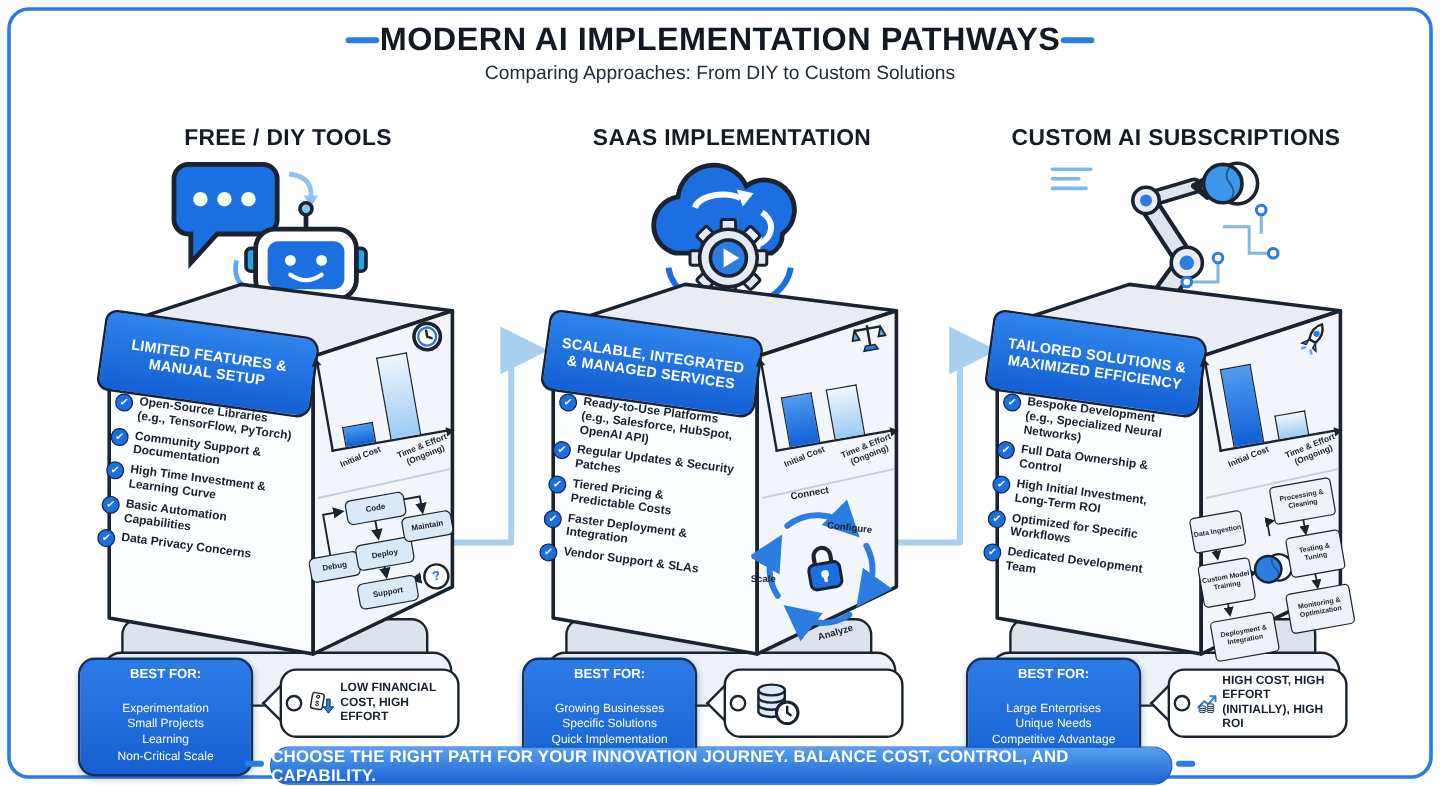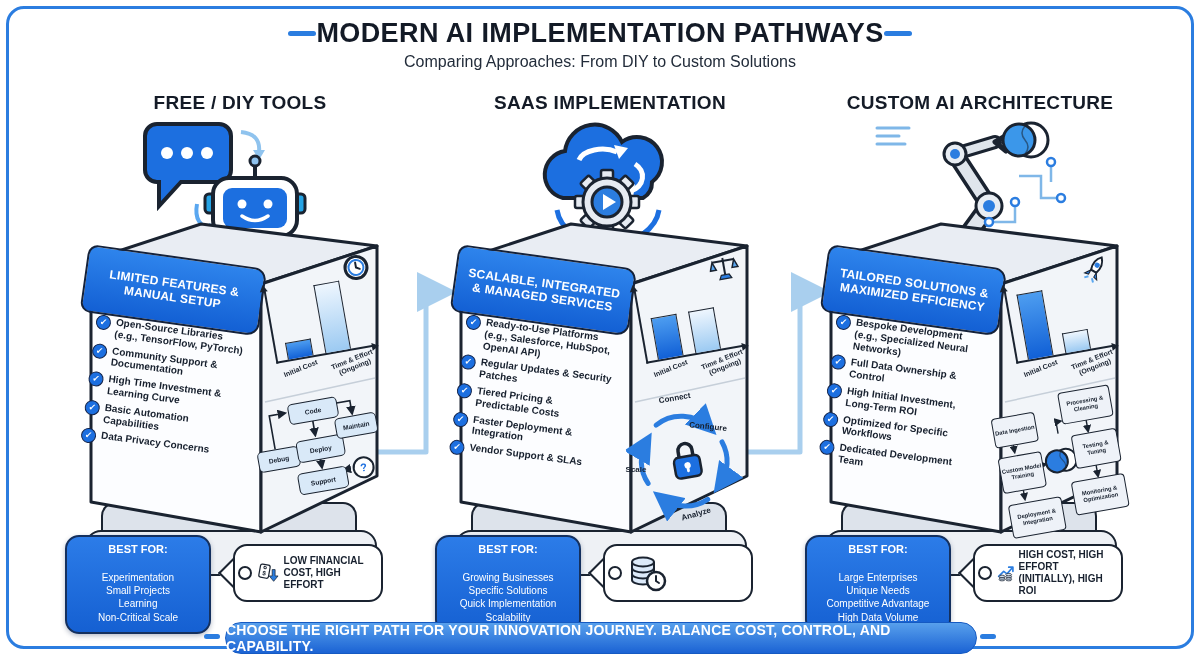--- a/index.html
+++ b/index.html
@@ -7,21 +7,21 @@
        font-family:"Liberation Sans",sans-serif;color:#17202e;}
   .frame{position:absolute;inset:6px;border:3px solid #2b7de0;border-radius:18px;pointer-events:none;}
 
   
   .title-row{position:absolute;top:18px;left:0;right:0;display:flex;align-items:center;justify-content:center;gap:0;}
   .title{font-size:27px;font-weight:800;letter-spacing:.4px;color:#131a26;}
   .dash{width:28px;height:5px;background:#2b7de0;border-radius:3px;}
   .subtitle{position:absolute;top:53px;left:0;width:100%;text-align:center;font-size:16px;color:#222c3a;}
 
   
-  .column{position:absolute;top:4px;width:370px;height:493px;}
+  .column{position:absolute;top:17px;width:370px;height:493px;}
   #col-free{left:55px;} #col-saas{left:425px;} #col-custom{left:795px;}
   .col-heading{position:absolute;top:88px;left:0;width:100%;text-align:center;font-size:19px;font-weight:800;letter-spacing:.3px;color:#141b27;}
   .top-icon{position:absolute;}
   #col-free .top-icon{left:84px;top:116px;}
   #col-saas .top-icon{left:92px;top:110px;}
   #col-custom .top-icon{left:72px;top:106px;}
 
   
   .pedestal1{position:absolute;left:46px;top:498px;width:252px;height:44px;background:#dde3eb;border:2.5px solid #1a2330;border-radius:14px;}
   .pedestal2{position:absolute;left:30px;top:526px;width:288px;height:42px;background:#eef1f5;border:2.5px solid #1a2330;border-radius:16px;}
@@ -354,21 +354,21 @@
           <ellipse cx="16" cy="8" rx="11" ry="4.5"></ellipse>
         </g>
         <circle cx="29" cy="27" r="9" fill="#fff" stroke="#1a2330" stroke-width="2.5"></circle>
         <path d="M29 22 v5 l3 2" stroke="#1a2330" stroke-width="2" fill="none" stroke-linecap="round"></path>
       </svg>
     </div>
   </div>
 </div>
 
 <div class="column" id="col-custom">
-  <div class="col-heading">CUSTOM AI ARCHITECTURE</div>
+  <div class="col-heading">CUSTOM AI SUBSCRIPTIONS</div>
 
   <svg class="top-icon" width="220" height="160" viewBox="0 0 220 160">
     <g stroke="#7fb7e8" stroke-width="3" stroke-linecap="round">
       <line x1="10" y1="18" x2="42" y2="18"></line>
         <line x1="10" y1="26" x2="32" y2="26"></line>
         <line x1="10" y1="34" x2="38" y2="34"></line>
     </g>
     <rect x="52" y="138" width="78" height="14" rx="7" fill="#2b7de0" stroke="#1a2330" stroke-width="3"></rect>
     <line x1="90" y1="140" x2="122" y2="96" stroke="#1a2330" stroke-width="20" stroke-linecap="round"></line>
     <line x1="90" y1="140" x2="122" y2="96" stroke="#dfe5ec" stroke-width="13" stroke-linecap="round"></line>

